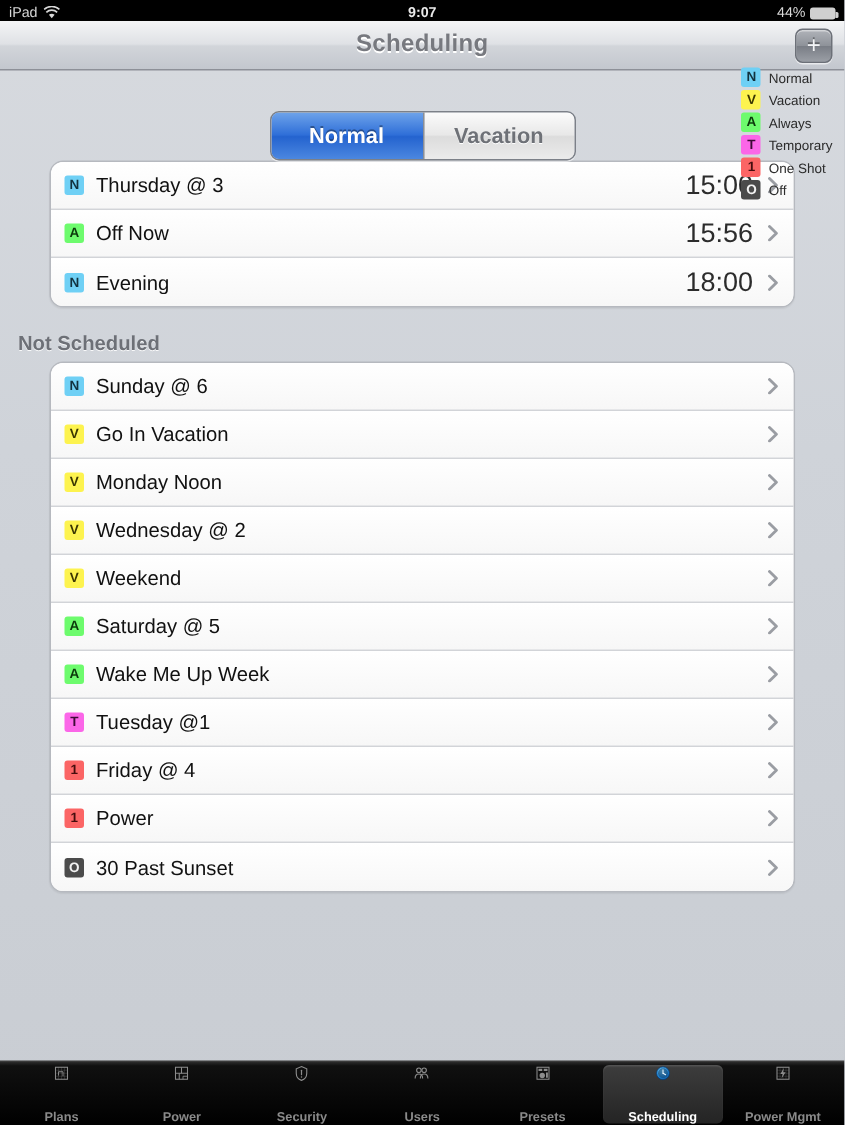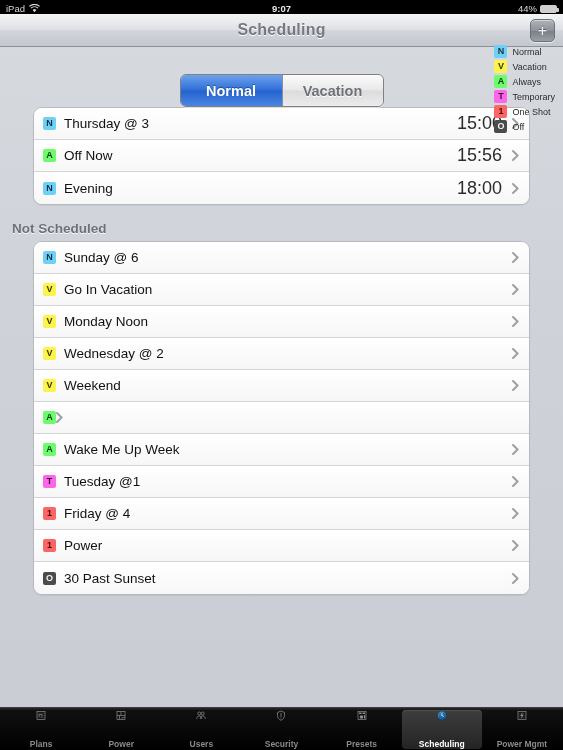--- a/index.html
+++ b/index.html
@@ -320,20 +320,21 @@
           </div>
           <div class="row">
             <div class="badge" style="background: rgb(253, 243, 79); color: rgb(58, 54, 2);">V</div>
             <div class="row-title">Weekend</div>
             <svg class="chev" viewBox="0 0 7 11">
               <path d="M1 1 L5.6 5.5 L1 10" stroke="#9a9da3" stroke-width="1.9" fill="none" stroke-linecap="round" stroke-linejoin="round"></path>
             </svg>
           </div>
           <div class="row">
             <div class="badge" style="background: rgb(109, 251, 109); color: rgb(12, 58, 12);">A</div>
+            <div class="row-title">Saturday @ 5</div>
             <svg class="chev" viewBox="0 0 7 11">
               <path d="M1 1 L5.6 5.5 L1 10" stroke="#9a9da3" stroke-width="1.9" fill="none" stroke-linecap="round" stroke-linejoin="round"></path>
             </svg>
           </div>
           <div class="row">
             <div class="badge" style="background: rgb(109, 251, 109); color: rgb(12, 58, 12);">A</div>
             <div class="row-title">Wake Me Up Week</div>
             <svg class="chev" viewBox="0 0 7 11">
               <path d="M1 1 L5.6 5.5 L1 10" stroke="#9a9da3" stroke-width="1.9" fill="none" stroke-linecap="round" stroke-linejoin="round"></path>
             </svg>
@@ -389,34 +390,34 @@
           <rect x="4" y="3" width="16" height="16" fill="none" stroke="#8c8c8c" stroke-width="1.4"></rect>
           <line x1="12" y1="3" x2="12" y2="11" stroke="#8c8c8c" stroke-width="1.4"></line>
           <line x1="4" y1="11" x2="20" y2="11" stroke="#8c8c8c" stroke-width="1.4"></line>
           <line x1="9" y1="11" x2="9" y2="19" stroke="#8c8c8c" stroke-width="1.4"></line>
           <path d="M14 19 L14 15 L20 15" fill="none" stroke="#8c8c8c" stroke-width="1.2"></path>
         </svg>
         <div class="tab-label">Power</div>
       </div>
       <div class="tab">
         <svg class="tab-icon" viewBox="0 0 24 22">
+          <path d="M12 2 L19 5 V11 C19 16 15.5 19.4 12 20.5 C8.5 19.4 5 16 5 11 V5 Z" fill="none" stroke="#8c8c8c" stroke-width="1.5"></path>
+          <line x1="12" y1="7" x2="12" y2="13" stroke="#8c8c8c" stroke-width="1.6" stroke-linecap="round"></line>
+          <circle cx="12" cy="16" r="1" fill="#8c8c8c"></circle>
+        </svg>
+        <div class="tab-label">Security</div>
+      </div>
+      <div class="tab">
+        <svg class="tab-icon" viewBox="0 0 24 22">
           <circle cx="8.5" cy="7" r="3" fill="none" stroke="#8c8c8c" stroke-width="1.5"></circle>
           <circle cx="15.5" cy="7" r="3" fill="none" stroke="#8c8c8c" stroke-width="1.5"></circle>
           <path d="M3.5 18 C3.5 13.5 6 12 8.5 12 C11 12 13.5 13.5 13.5 18" fill="none" stroke="#8c8c8c" stroke-width="1.5"></path>
           <path d="M10.5 18 C10.5 13.5 13 12 15.5 12 C18 12 20.5 13.5 20.5 18" fill="none" stroke="#8c8c8c" stroke-width="1.5"></path>
         </svg>
         <div class="tab-label">Users</div>
-      </div>
-      <div class="tab">
-        <svg class="tab-icon" viewBox="0 0 24 22">
-          <path d="M12 2 L19 5 V11 C19 16 15.5 19.4 12 20.5 C8.5 19.4 5 16 5 11 V5 Z" fill="none" stroke="#8c8c8c" stroke-width="1.5"></path>
-          <line x1="12" y1="7" x2="12" y2="13" stroke="#8c8c8c" stroke-width="1.6" stroke-linecap="round"></line>
-          <circle cx="12" cy="16" r="1" fill="#8c8c8c"></circle>
-        </svg>
-        <div class="tab-label">Security</div>
       </div>
       <div class="tab">
         <svg class="tab-icon" viewBox="0 0 24 22">
           <rect x="4" y="3" width="16" height="16" fill="none" stroke="#8c8c8c" stroke-width="1.4"></rect>
           <rect x="6" y="5" width="5" height="3" fill="#8c8c8c"></rect>
           <rect x="13" y="5" width="5" height="3" fill="#8c8c8c"></rect>
           <circle cx="11" cy="14" r="3.6" fill="#8c8c8c"></circle>
           <rect x="16" y="10" width="2.5" height="7" fill="#8c8c8c"></rect>
         </svg>
         <div class="tab-label">Presets</div>

